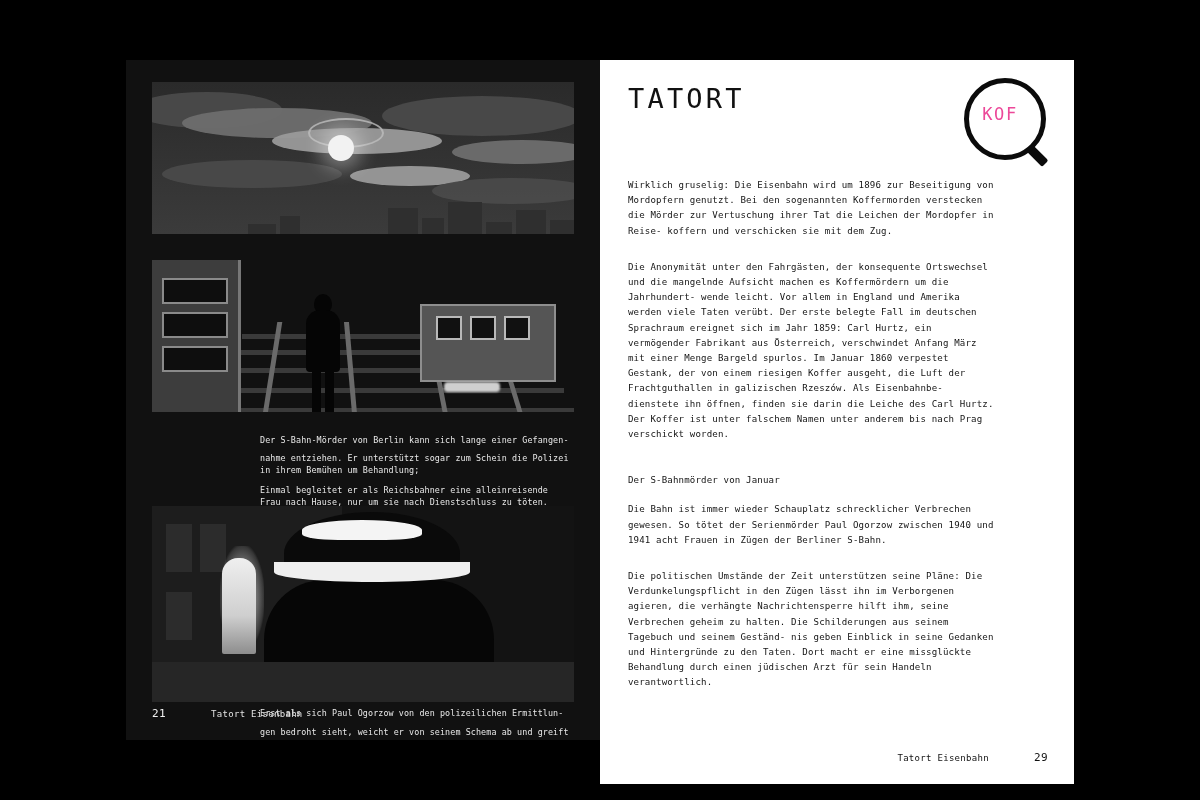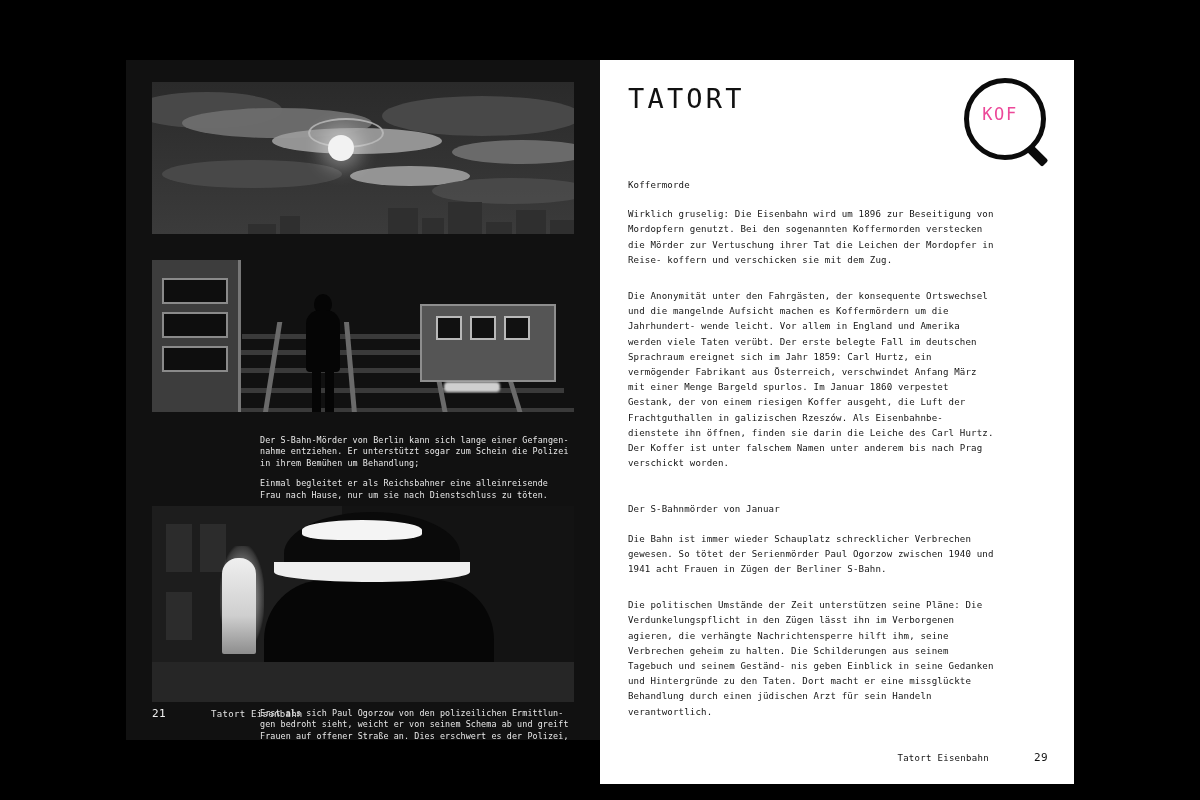--- a/index.html
+++ b/index.html
@@ -326,21 +326,21 @@
       <div class="figure">
         <div class="head"></div>
         <div class="body"></div>
         <div class="leg1"></div>
         <div class="leg2"></div>
       </div>
     </div>
 
     <div class="caption top">
       <p>Der S-Bahn-Mörder von Berlin kann sich lange einer Gefangen-</p>
-      <p style="margin-top:0">nahme entziehen. Er unterstützt sogar zum Schein die Polizei</p>
+      <p style="margin-top:7px">nahme entziehen. Er unterstützt sogar zum Schein die Polizei</p>
       <p style="margin-top:0">in ihrem Bemühen um Behandlung;</p>
       <p>Einmal begleitet er als Reichsbahner eine alleinreisende</p>
       <p style="margin-top:0">Frau nach Hause, nur um sie nach Dienstschluss zu töten.</p>
     </div>
 
     <div class="illus illus-bottom">
       <div class="bi-bg"></div>
       <div class="bi-wall"></div>
       <div class="bi-win" style="left:14px; top:18px; width:26px; height:48px;"></div>
       <div class="bi-win" style="left:48px; top:18px; width:26px; height:48px;"></div>
@@ -349,21 +349,21 @@
       <div class="bi-ghost"></div>
       <div class="bi-shoulder"></div>
       <div class="bi-cap"></div>
       <div class="bi-cap-shine"></div>
       <div class="bi-brim"></div>
       <div class="bi-floor"></div>
     </div>
 
     <div class="caption bottom">
       <p>Erst als sich Paul Ogorzow von den polizeilichen Ermittlun-</p>
-      <p style="margin-top:0">gen bedroht sieht, weicht er von seinem Schema ab und greift</p>
+      <p style="margin-top:8px">gen bedroht sieht, weicht er von seinem Schema ab und greift</p>
       <p style="margin-top:0">Frauen auf offener Straße an. Dies erschwert es der Polizei,</p>
 
     </div>
 
     <div class="folio-left">
       <span>21</span>
       <span class="running">Tatort Eisenbahn</span>
     </div>
   </div>
 
@@ -373,21 +373,20 @@
       <div>TATORT</div>
     </div>
 
     <div class="loupe">
       <div class="handle"></div>
       <div class="ring"></div>
       <div class="kof">KOF</div>
     </div>
 
     <div class="body-col">
-      <p class="subhead">Koffermorde</p>
       <p class="para">Wirklich gruselig: Die Eisenbahn wird um 1896 zur Beseitigung von Mordopfern genutzt. Bei den sogenannten Koffermorden verstecken die Mörder zur Vertuschung ihrer Tat die Leichen der Mordopfer in Reise- koffern und verschicken sie mit dem Zug.</p>
       <p class="para">Die Anonymität unter den Fahrgästen, der konsequente Ortswechsel und die mangelnde Aufsicht machen es Koffermördern um die Jahrhundert- wende leicht. Vor allem in England und Amerika werden viele Taten verübt. Der erste belegte Fall im deutschen Sprachraum ereignet sich im Jahr 1859: Carl Hurtz, ein vermögender Fabrikant aus Österreich, verschwindet Anfang März mit einer Menge Bargeld spurlos. Im Januar 1860 verpestet Gestank, der von einem riesigen Koffer ausgeht, die Luft der Frachtguthallen in galizischen Rzeszów. Als Eisenbahnbe- dienstete ihn öffnen, finden sie darin die Leiche des Carl Hurtz. Der Koffer ist unter falschem Namen unter anderem bis nach Prag verschickt worden.</p>
       <div class="section-gap"></div>
       <p class="subhead">Der S-Bahnmörder von Januar</p>
       <p class="para">Die Bahn ist immer wieder Schauplatz schrecklicher Verbrechen gewesen. So tötet der Serienmörder Paul Ogorzow zwischen 1940 und 1941 acht Frauen in Zügen der Berliner S-Bahn.</p>
       <p class="para">Die politischen Umstände der Zeit unterstützen seine Pläne: Die Verdunkelungspflicht in den Zügen lässt ihn im Verborgenen agieren, die verhängte Nachrichtensperre hilft ihm, seine Verbrechen geheim zu halten. Die Schilderungen aus seinem Tagebuch und seinem Geständ- nis geben Einblick in seine Gedanken und Hintergründe zu den Taten. Dort macht er eine missglückte Behandlung durch einen jüdischen Arzt für sein Handeln verantwortlich.</p>
     </div>
 
     <div class="folio-right">
       <span class="running">Tatort Eisenbahn</span>

